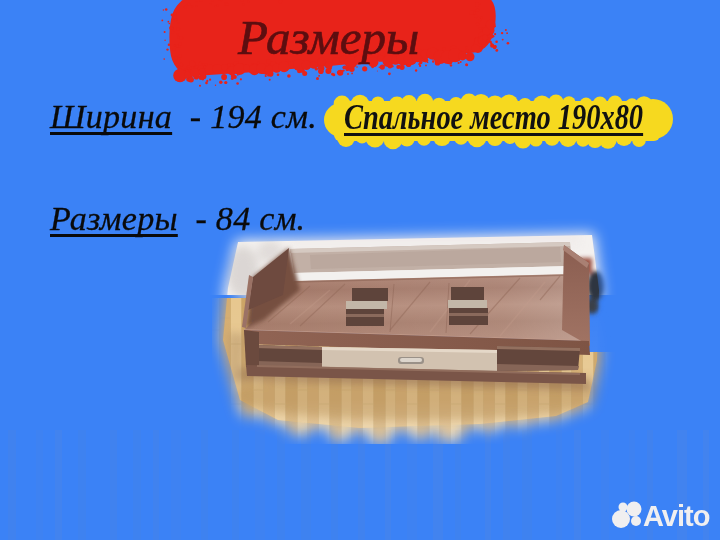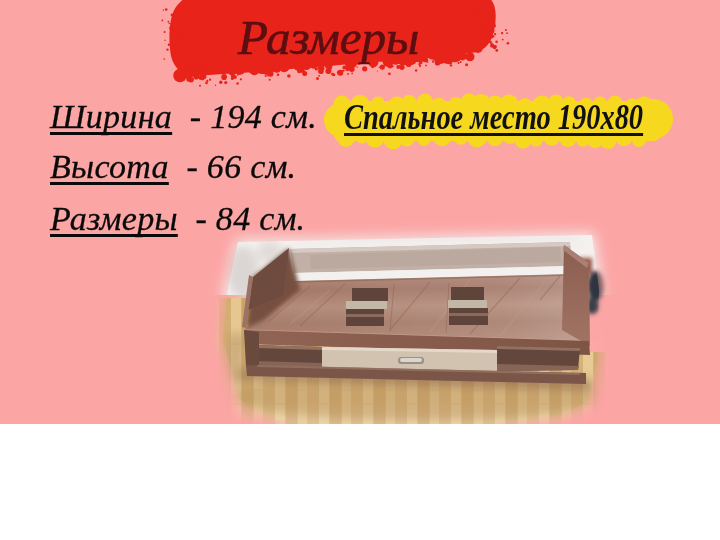--- a/index.html
+++ b/index.html
@@ -1,18 +1,18 @@
 <!DOCTYPE html>
 <html><head>
 <meta charset="utf-8">
 <style>
   html,body{margin:0;padding:0;}
   body{width:720px;height:540px;background:#ffffff;overflow:hidden;
        font-family:"Liberation Serif",serif;}
-  .page{position:relative;width:720px;height:424px;overflow:hidden;background:#fca5a5;}
+  .page{position:relative;width:720px;height:540px;overflow:hidden;background:#3b82f6;}
   .abs{position:absolute;}
   .dim{font-style:italic;font-size:34px;letter-spacing:0.3px;color:#0a0a0a;line-height:1;white-space:nowrap;-webkit-text-stroke:0.3px #0a0a0a;}
   .dim u{text-underline-offset:4px;text-decoration-thickness:2.5px;text-decoration-skip-ink:none;margin-top:28px;}
 </style>
 </head>
 <body>
 <div class="page">
 
   <svg class="abs" style="left:155px;top:0px" width="365" height="100" viewBox="155 0 365 100">
     <g fill="#e8231a">
@@ -398,21 +398,20 @@
       <circle cx="341" cy="120" r="17"></circle>
       <circle cx="653" cy="119" r="20"></circle>
       <rect x="334" y="101" width="326" height="40" rx="6"></rect>
     </g>
   </svg>
 
   <div class="abs" style="left:344px;top:99px;font-size:36px;font-style:italic;font-weight:bold;color:#111;line-height:1;white-space:nowrap;transform:scaleX(0.79);transform-origin:0 0;"><u style="text-underline-offset:4px;text-decoration-thickness:2.5px;text-decoration-skip-ink:none;">Спальное место 190х80</u></div>
 
   <div class="abs dim" style="left:50px;top:100px;"><u>Ширина</u>&nbsp; - 194 см.</div>
 
-  <div class="abs dim" style="left:50px;top:150px;"><u>Высота</u>&nbsp; - 66 см.</div>
 
   <div class="abs dim" style="left:50px;top:202px;"><u>Размеры</u>&nbsp; - 84 см.</div>
 
   <svg class="abs" style="left:150px;top:210px" width="490" height="260" viewBox="150 210 490 260">
     <defs>
       <filter id="soft" x="-50%" y="-50%" width="200%" height="200%">
           <feGaussianBlur stdDeviation="4"></feGaussianBlur>
         </filter>
       <filter id="soft2" x="-50%" y="-50%" width="200%" height="200%">
           <feGaussianBlur stdDeviation="2"></feGaussianBlur>

